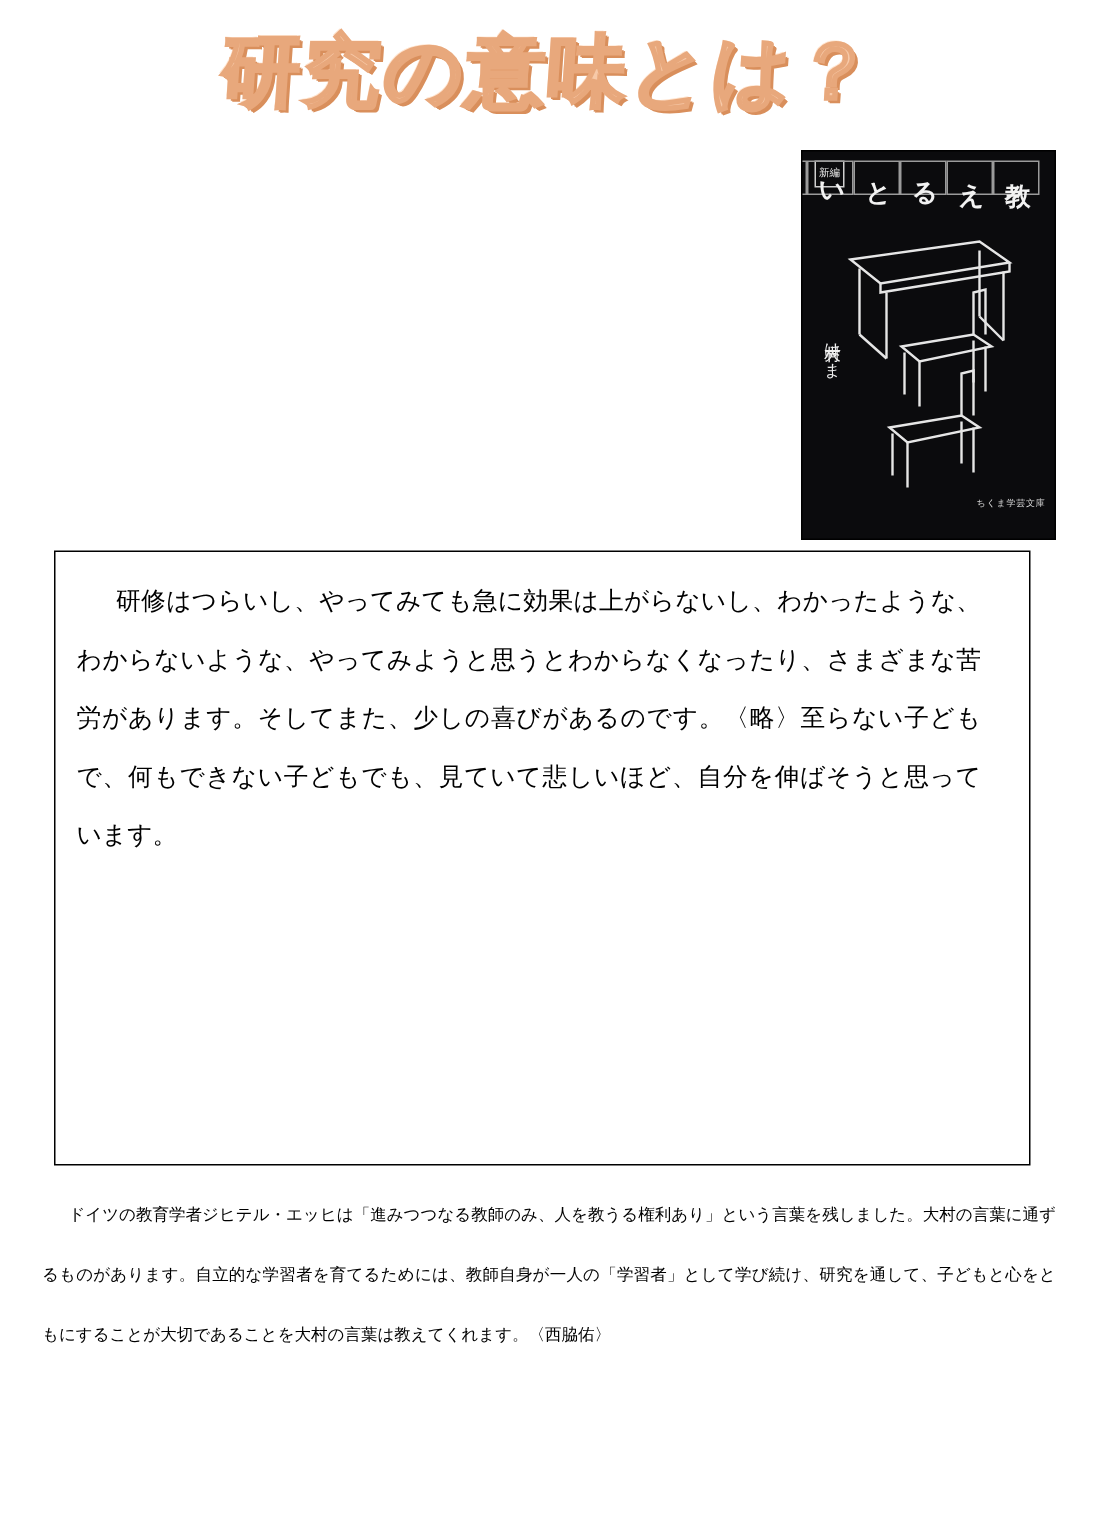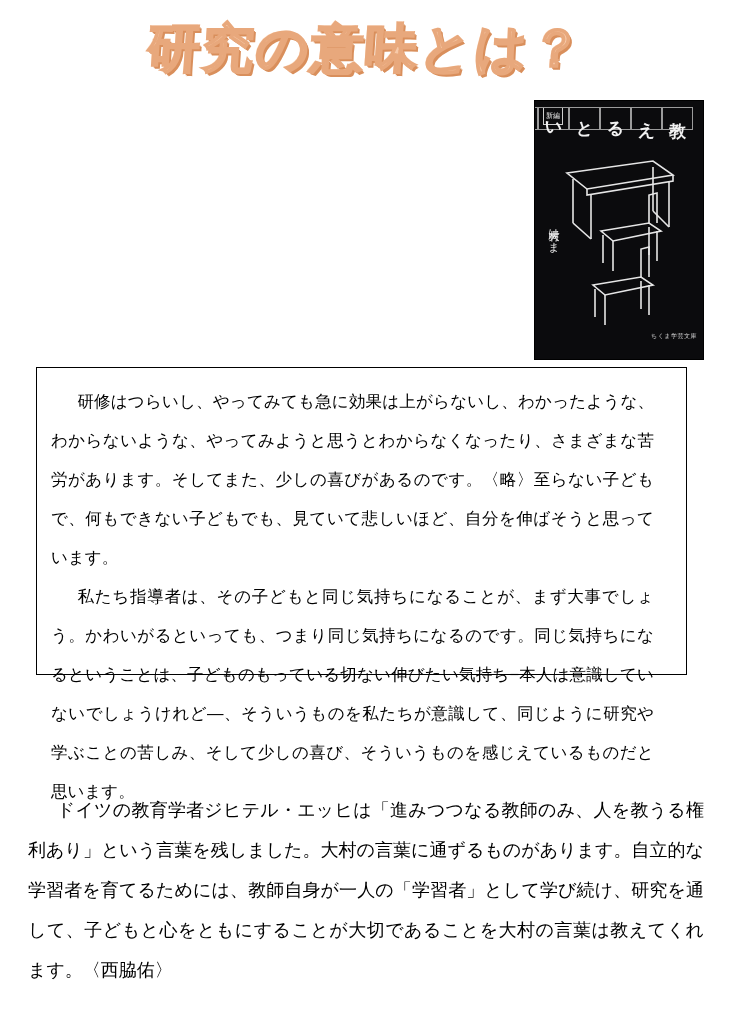--- a/index.html
+++ b/index.html
@@ -133,41 +133,41 @@
     left: 22px;
     top: 34px;
   }
 
   
   .quote-box {
     position: absolute;
     left: 36px;
     top: 367px;
     width: 651px;
-    height: 308px;
+    height: 410px;
     box-sizing: border-box;
     border: 1px solid #000;
     padding: 14px 32px 10px 14px;
   }
   .quote-box p {
     margin: 0;
     font-size: 16.5px;
     line-height: 39px;
     text-align: justify;
     text-justify: inter-ideograph;
     text-indent: 1.6em;
   }
 
   
   .closing {
     position: absolute;
     left: 28px;
     top: 790px;
     width: 676px;
-    font-size: 18px;
+    font-size: 11px;
     line-height: 40px;
     text-align: justify;
     text-justify: inter-ideograph;
   }
   .closing p {
     margin: 0;
     text-indent: 1.6em;
   }
 </style>
 </head>
@@ -225,20 +225,19 @@
         </g>
       </svg>
 
       <div class="publisher">ちくま学芸文庫</div>
     </div>
 
   </div>
 
   <div class="quote-box">
     <p>研修はつらいし、やってみても急に効果は上がらないし、わかったような、わからないような、やってみようと思うとわからなくなったり、さまざまな苦労があります。そしてまた、少しの喜びがあるのです。〈略〉至らない子どもで、何もできない子どもでも、見ていて悲しいほど、自分を伸ばそうと思っています。</p>
-    <p>私たち指導者は、その子どもと同じ気持ちになることが、まず大事でしょう。かわいがるといっても、つまり同じ気持ちになるのです。同じ気持ちになるということは、子どものもっている切ない伸びたい気持ち−本人は意識していないでしょうけれど―、そういうものを私たちが意識して、同じように研究や学ぶことの苦しみ、そして少しの喜び、そういうものを感じえているものだと思います。</p>
   </div>
 
   <div class="closing">
     <p>ドイツの教育学者ジヒテル・エッヒは「進みつつなる教師のみ、人を教うる権利あり」という言葉を残しました。大村の言葉に通ずるものがあります。自立的な学習者を育てるためには、教師自身が一人の「学習者」として学び続け、研究を通して、子どもと心をともにすることが大切であることを大村の言葉は教えてくれます。〈西脇佑〉</p>
   </div>
 
 </div>
 
 </body></html>

